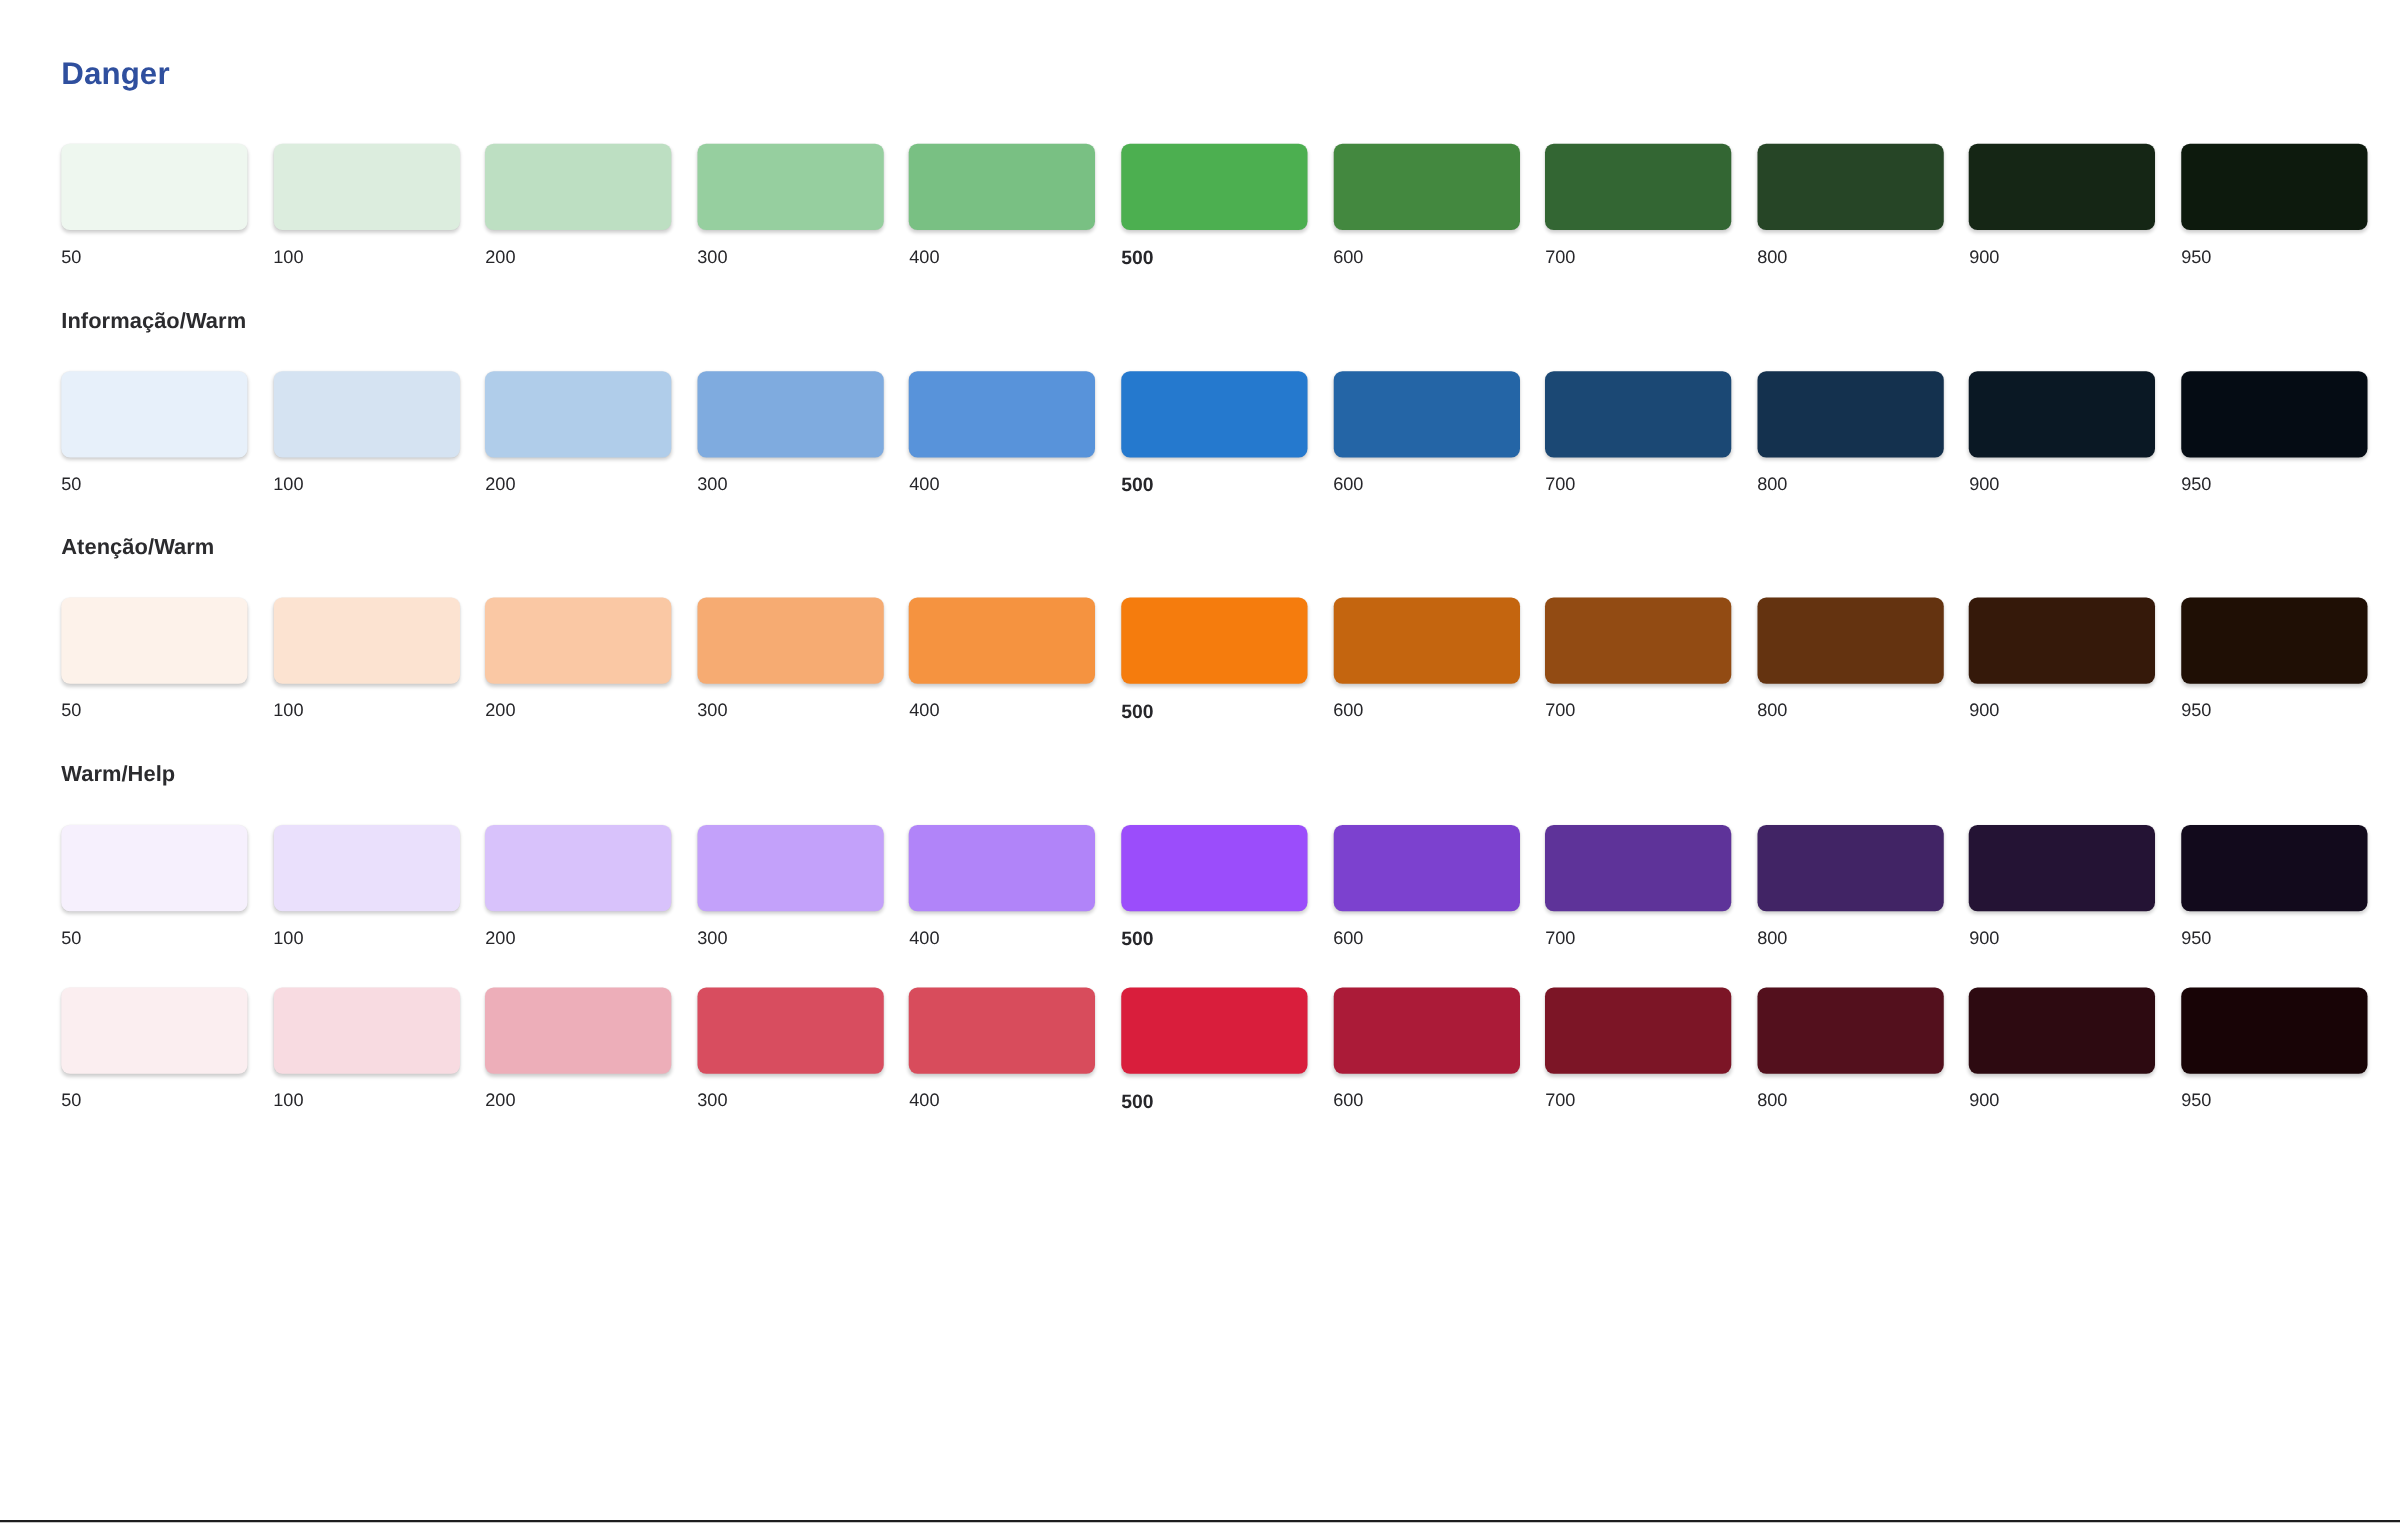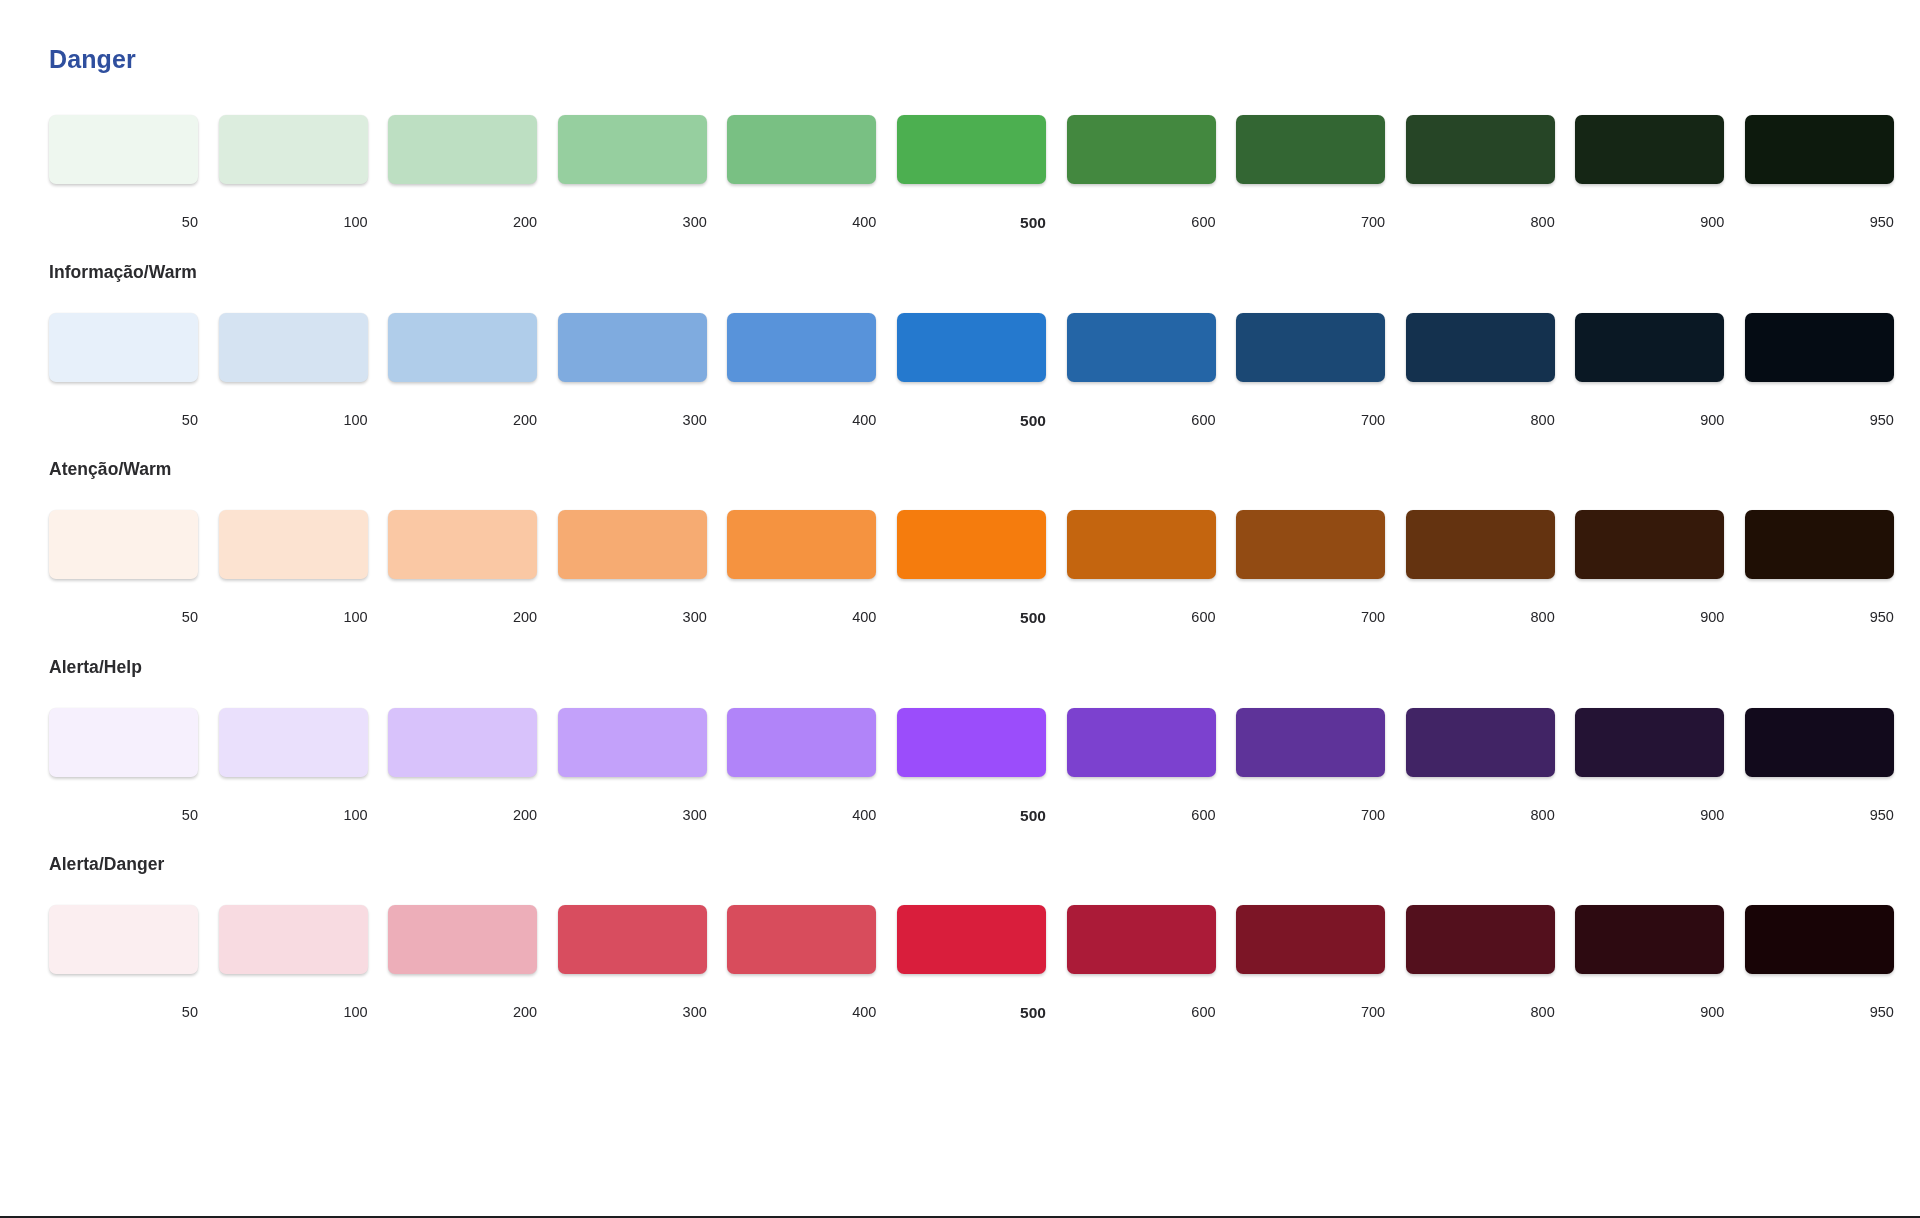--- a/index.html
+++ b/index.html
@@ -74,23 +74,23 @@
   }
 
   .swatch-chip {
     height: 69px;
     width: 149px;
     border-radius: 7px;
     box-shadow: 0 2px 3px rgba(0,0,0,0.18), 0 0 0 0.5px rgba(0,0,0,0.03);
   }
 
   .swatch-label {
-    margin-top: 31px;
+    margin-top: 15px;
     width: 149px;
-    text-align: right;
+    text-align: left;
     font-size: 14.5px;
     font-weight: 400;
     color: #26262a;
     line-height: 1;
   }
   .swatch-label.is-primary {
     font-weight: 700;
     font-size: 15.5px;
   }
 
@@ -251,21 +251,21 @@
             <div class="swatch-chip" style="background: rgb(53, 25, 10);"></div>
             <div class="swatch-label" style="color: rgb(38, 38, 42);">900</div>
           </div>
           <div class="swatch-cell">
             <div class="swatch-chip" style="background: rgb(31, 15, 5);"></div>
             <div class="swatch-label" style="color: rgb(38, 38, 42);">950</div>
           </div>
         </div>
       </div>
       <div class="palette-section">
-        <div class="section-heading" style="color: rgb(43, 43, 46);">Alerta/Help</div>
+        <div class="section-heading" style="color: rgb(43, 43, 46);">Warm/Help</div>
         <div class="swatch-row">
           <div class="swatch-cell">
             <div class="swatch-chip" style="background: rgb(246, 240, 253);"></div>
             <div class="swatch-label" style="color: rgb(38, 38, 42);">50</div>
           </div>
           <div class="swatch-cell">
             <div class="swatch-chip" style="background: rgb(234, 224, 252);"></div>
             <div class="swatch-label" style="color: rgb(38, 38, 42);">100</div>
           </div>
           <div class="swatch-cell">
@@ -300,21 +300,20 @@
             <div class="swatch-chip" style="background: rgb(36, 19, 52);"></div>
             <div class="swatch-label" style="color: rgb(38, 38, 42);">900</div>
           </div>
           <div class="swatch-cell">
             <div class="swatch-chip" style="background: rgb(18, 10, 28);"></div>
             <div class="swatch-label" style="color: rgb(38, 38, 42);">950</div>
           </div>
         </div>
       </div>
       <div class="palette-section">
-        <div class="section-heading" style="color: rgb(43, 43, 46);">Alerta/Danger</div>
         <div class="swatch-row">
           <div class="swatch-cell">
             <div class="swatch-chip" style="background: rgb(251, 238, 240);"></div>
             <div class="swatch-label" style="color: rgb(38, 38, 42);">50</div>
           </div>
           <div class="swatch-cell">
             <div class="swatch-chip" style="background: rgb(248, 219, 225);"></div>
             <div class="swatch-label" style="color: rgb(38, 38, 42);">100</div>
           </div>
           <div class="swatch-cell">

